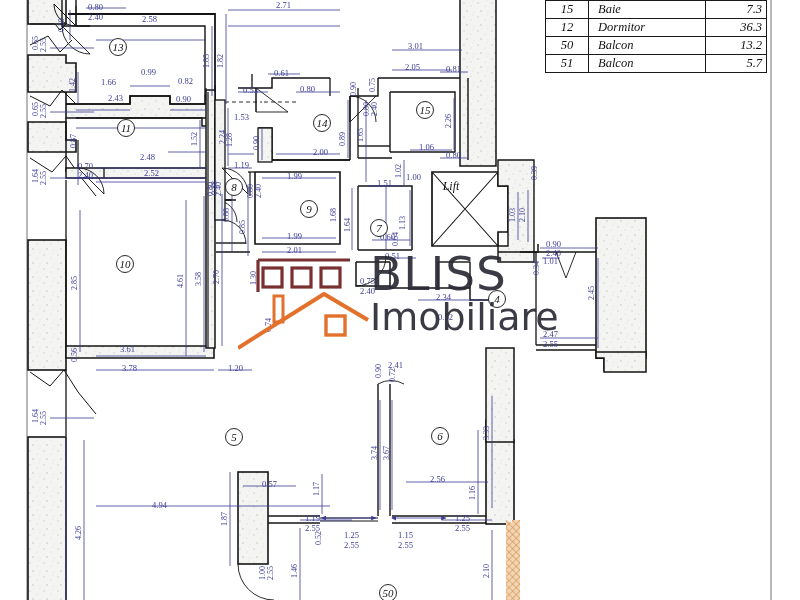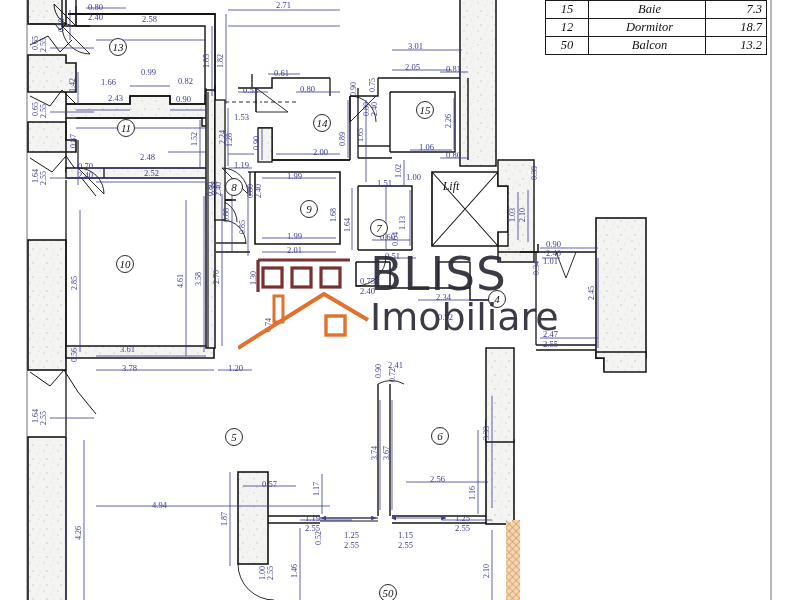--- a/index.html
+++ b/index.html
@@ -11,21 +11,21 @@
 
   
   #plan{position:absolute;left:0;top:0;width:800px;height:600px;}
 
   
   #area-table{position:absolute;left:545px;top:-18px;width:222px;
      border-collapse:collapse;font-family:"Liberation Serif",serif;
      font-style:italic;font-size:12.5px;color:#111;background:#fff;}
   #area-table td{border:1px solid #1a1a1a;padding:1px 4px;height:15px;line-height:15px;}
   #area-table td.num{width:34px;text-align:center;}
-  #area-table td.nm{text-align:center;padding-left:9px;}
+  #area-table td.nm{text-align:left;padding-left:9px;}
   #area-table td.val{width:52px;text-align:right;}
   #area-table tr.total td.nm{text-align:center;padding-left:0;}
   #area-table tr.total td.val{font-weight:bold;}
   #area-table tr.total td.num{border-right:none;}
   #area-table tr.total td.nm{border-left:none;}
 
   
   #logo{position:absolute;left:238px;top:258px;width:340px;height:96px;}
   #logo-text{position:absolute;left:370px;top:252px;width:230px;
      font-family:"DejaVu Sans",sans-serif;color:#2b2b36;line-height:.95;
@@ -507,23 +507,28 @@
           <td class="val">3.7</td>
         </tr>
         <tr>
           <td class="num">15</td>
           <td class="nm">Baie</td>
           <td class="val">7.3</td>
         </tr>
         <tr>
           <td class="num">12</td>
           <td class="nm">Dormitor</td>
-          <td class="val">18.7</td>
+          <td class="val">36.3</td>
         </tr>
         <tr>
           <td class="num">50</td>
           <td class="nm">Balcon</td>
           <td class="val">13.2</td>
         </tr>
+        <tr>
+          <td class="num">51</td>
+          <td class="nm">Balcon</td>
+          <td class="val">5.7</td>
+        </tr>
       </tbody>
   </table>
 
 </div>
 
 </body></html>

